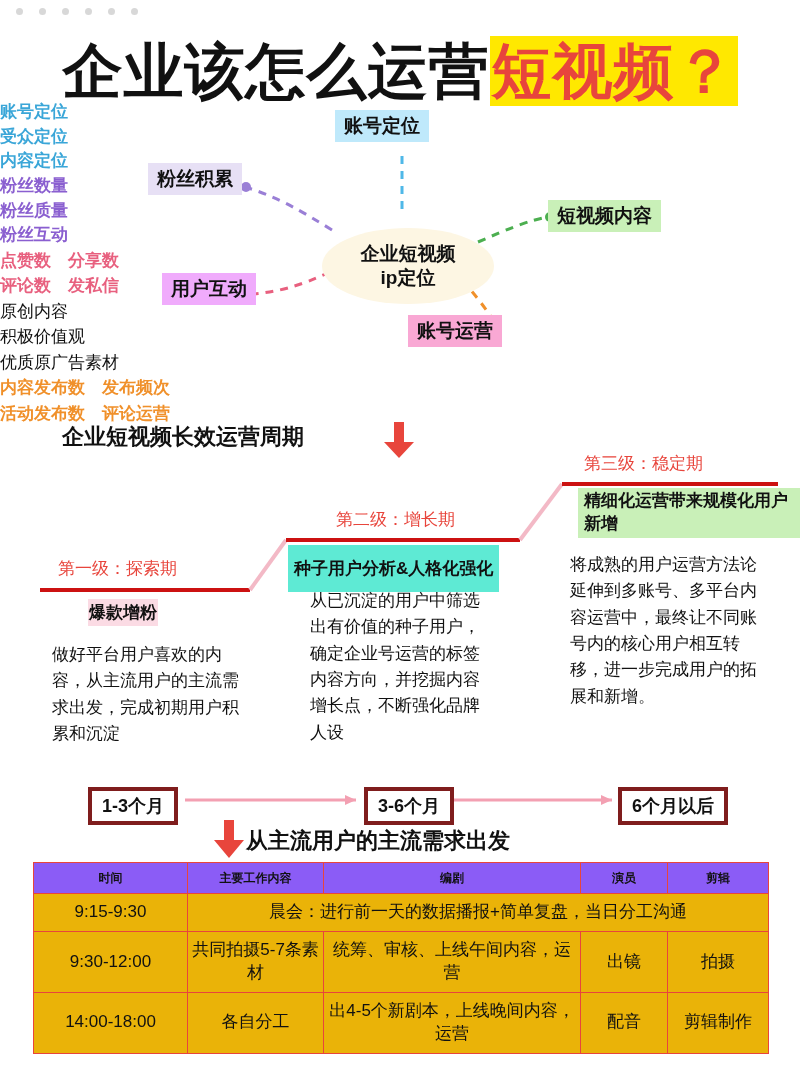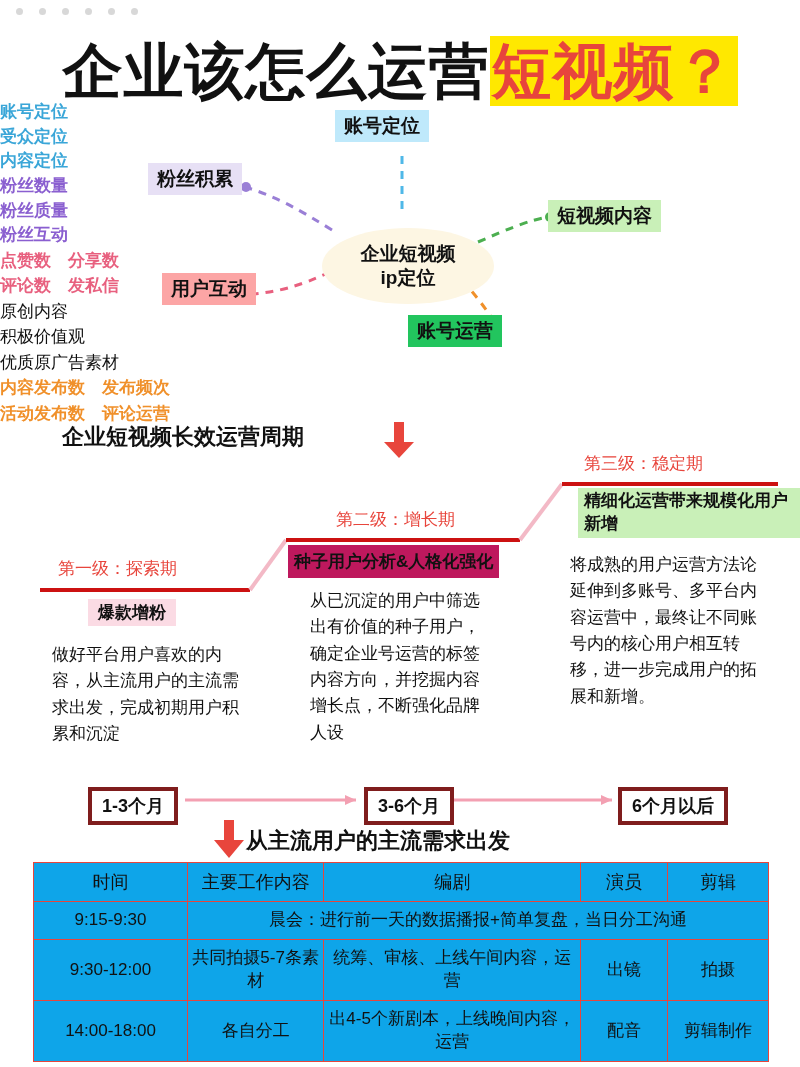--- a/index.html
+++ b/index.html
@@ -33,44 +33,44 @@
     padding:14px 6px;font-size:19px;line-height:1.25;color:#111;
   }
   .box{padding:3px 9px;font-size:19px;color:#111;}
 
   .n-account{left:335px;top:10px;background:#bfe9fb;}
   .sub-account{left:455px;top:12px;font-size:17px;color:#3aa6d8;line-height:1.45;font-weight:bold;}
 
   .n-fans{left:148px;top:63px;background:#e7e0f5;}
   .sub-fans{left:42px;top:58px;font-size:17px;color:#8a5fd0;line-height:1.45;font-weight:bold;}
 
-  .n-inter{left:162px;top:173px;background:#fca5a5;}
+  .n-inter{left:162px;top:173px;background:#f0abfc;}
   .sub-inter{left:132px;top:220px;font-size:17px;color:#e8607f;line-height:1.5;font-weight:bold;}
 
   .n-content{left:548px;top:100px;background:#c9f0b8;}
   .sub-content{left:608px;top:138px;font-size:17px;color:#111;line-height:1.5;font-weight:normal;}
 
-  .n-oper{left:408px;top:215px;background:#22c55e;}
+  .n-oper{left:408px;top:215px;background:#f9a8d4;}
   .sub-oper{left:410px;top:262px;font-size:17px;color:#f0902a;line-height:1.5;font-weight:bold;}
 
   
   .cycle-title{
     position:absolute;left:62px;top:422px;font-size:22px;font-weight:bold;color:#111;
   }
   .cycle{position:absolute;top:440px;left:0;width:800px;height:370px;}
   .cycle svg{position:absolute;top:0;left:0;}
 
   .stage-label{position:absolute;font-size:17px;font-weight:normal;color:#e8453c;}
   .s1{left:58px;top:117px;}
   .s2{left:336px;top:68px;}
   .s3{left:584px;top:12px;}
 
   .tag{position:absolute;font-size:17px;font-weight:bold;color:#111;}
-  .t-1{left:88px;top:159px;background:#fbdbe4;padding:2px 10px;}
-  .t-2{left:288px;top:105px;background:#be185d;padding:5px 6px;}
+  .t-1{left:88px;top:159px;background:#fbdbe4;padding:2px 1px;}
+  .t-2{left:288px;top:105px;background:#5eead4;padding:12px 6px;}
   .t-3{left:578px;top:48px;background:#c9f0b8;padding:2px 6px;line-height:1.35;}
 
   .col{position:absolute;font-size:17px;color:#111;line-height:1.55;}
   .c-1{left:52px;top:202px;width:200px;}
   .c-2{left:310px;top:148px;width:180px;}
   .c-3{left:570px;top:112px;width:200px;}
 
   .period{position:absolute;font-size:18px;font-weight:bold;color:#111;padding:3px 10px;border:4px solid #7f1d1d;background:#fff;}
   .p-1{left:88px;top:347px;}
   .p-2{left:364px;top:347px;}
@@ -78,22 +78,22 @@
 
   
   .plan-title{position:absolute;left:246px;top:826px;font-size:22px;font-weight:bold;color:#111;}
   .plan-arrow{position:absolute;left:210px;top:818px;}
 
   table{
     position:absolute;left:33px;top:862px;width:736px;border-collapse:collapse;
     font-size:17px;color:#111;
   }
   th,td{border:1.5px solid #e8453c;text-align:center;padding:7px 4px;line-height:1.35;}
-  thead th{background:#0ea5e9;font-weight:normal;font-size:18px;}
-  td{background:#0ea5e9;margin-top:11px;}
+  thead th{background:#8b5cf6;font-weight:bold;font-size:12px;}
+  td{background:#eab308;margin-top:11px;}
   .col-time{width:145px;}
   .col-actor{width:78px;}
   .col-edit{width:92px;}
 </style>
 </head>
 <body>
 
 <div class="dots">
   <span></span>
     <span></span>

